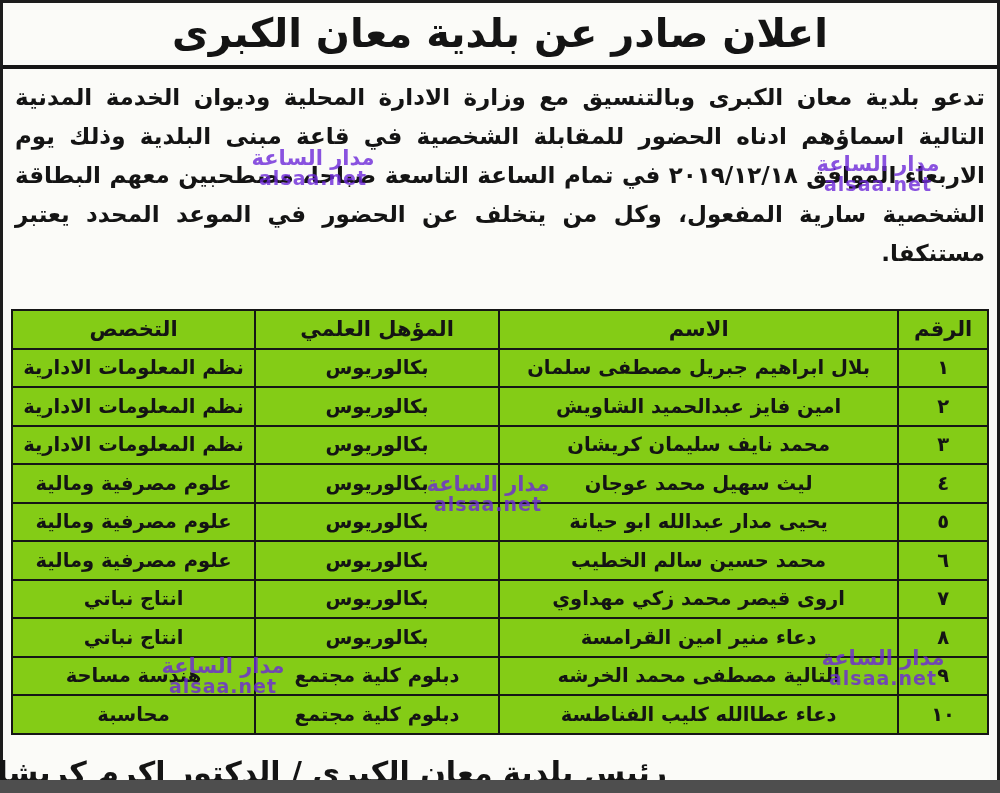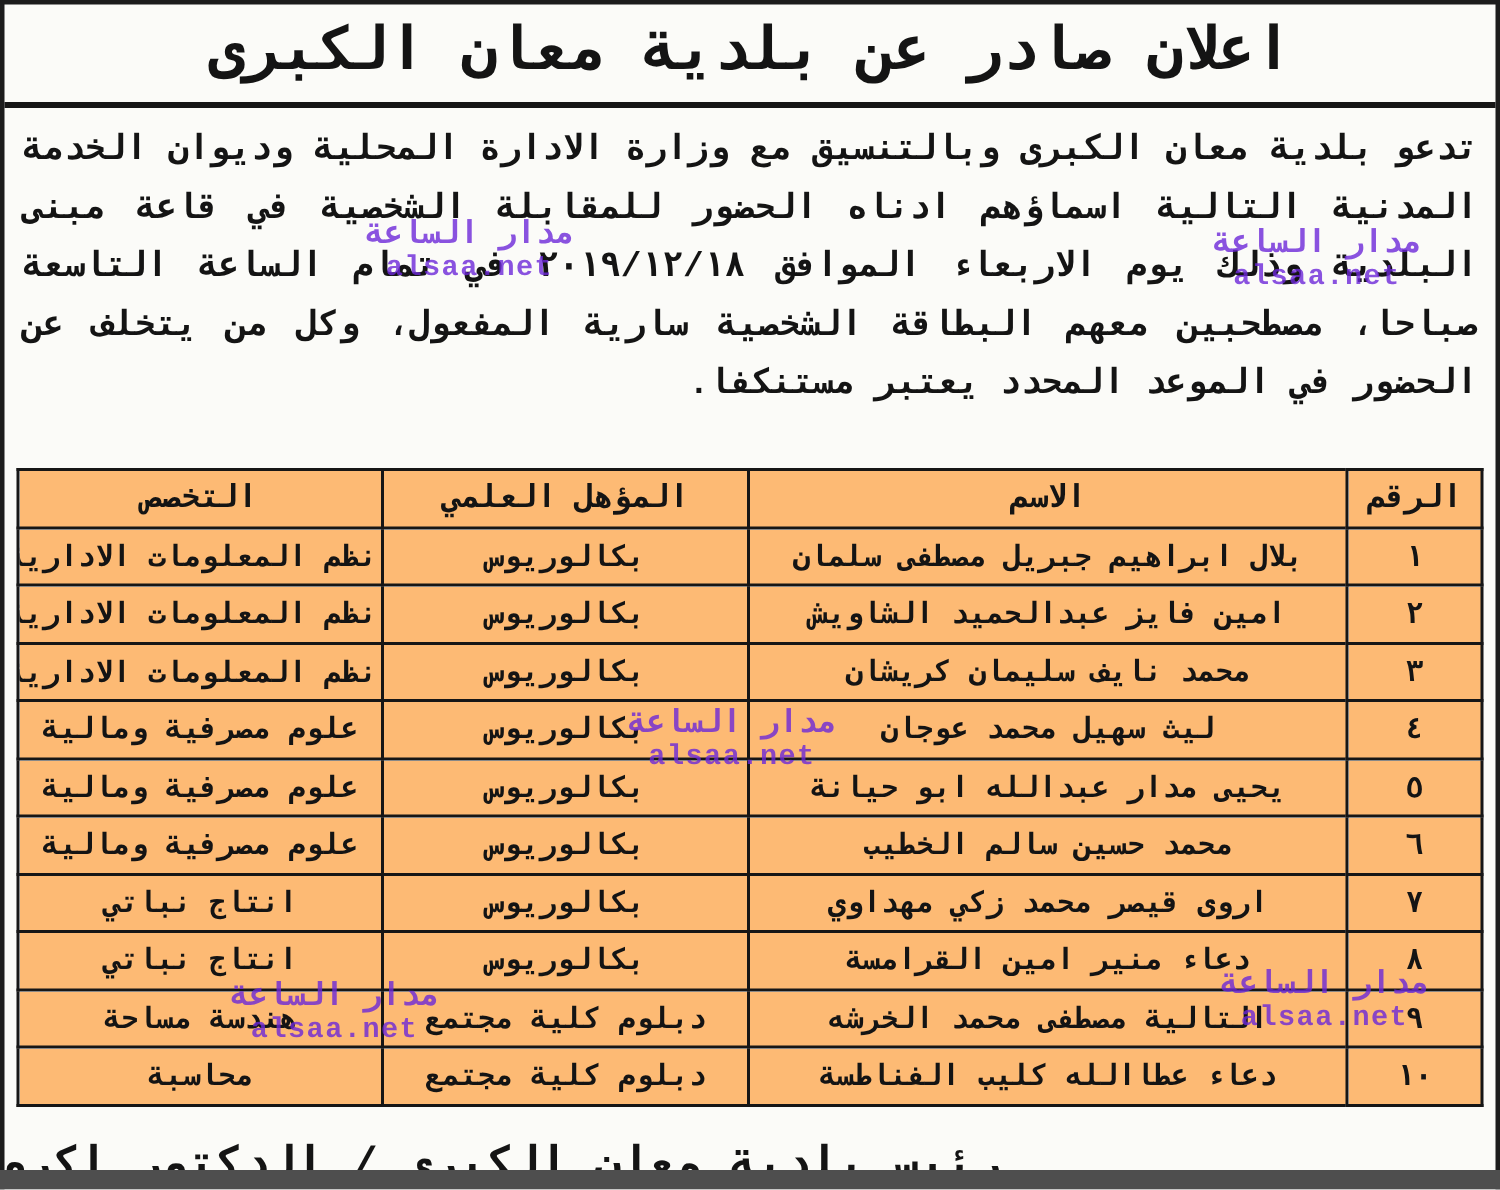--- a/index.html
+++ b/index.html
@@ -10,21 +10,20 @@
     overflow: hidden;
   }
   .page {
     position: relative;
     box-sizing: border-box;
     width: 1000px; height: 793px;
     background: #fbfbf8;
     border: 3px solid #1c1c1c;
     border-bottom: none;
     color: #141414;
-    font-family: Liberation Mono, monospace;
   }
   .title {
     text-align: center;
     font-weight: bold;
     font-size: 40px;
     padding-top: 7px;
     letter-spacing: 0.5px;
   }
   .rule {
     border-bottom: 4px solid #161616;
@@ -49,21 +48,21 @@
   th, td {
     border: 2.5px solid #161616;
     height: 36.5px;
     text-align: center;
     vertical-align: middle;
     font-weight: bold;
     font-size: 19.5px;
     padding: 0 3px;
     overflow: hidden;
     white-space: nowrap;
-    background: #fdba74;
+    background: #84cc16;
   }
   th { font-size: 21px; }
   col.c-num  { width: 9.2%; }
   col.c-name { width: 40.9%; }
   col.c-qual { width: 25%; }
   col.c-spec { width: 24.9%; }
   .footer {
     direction: rtl;
     text-align: right;
     font-weight: bold;

